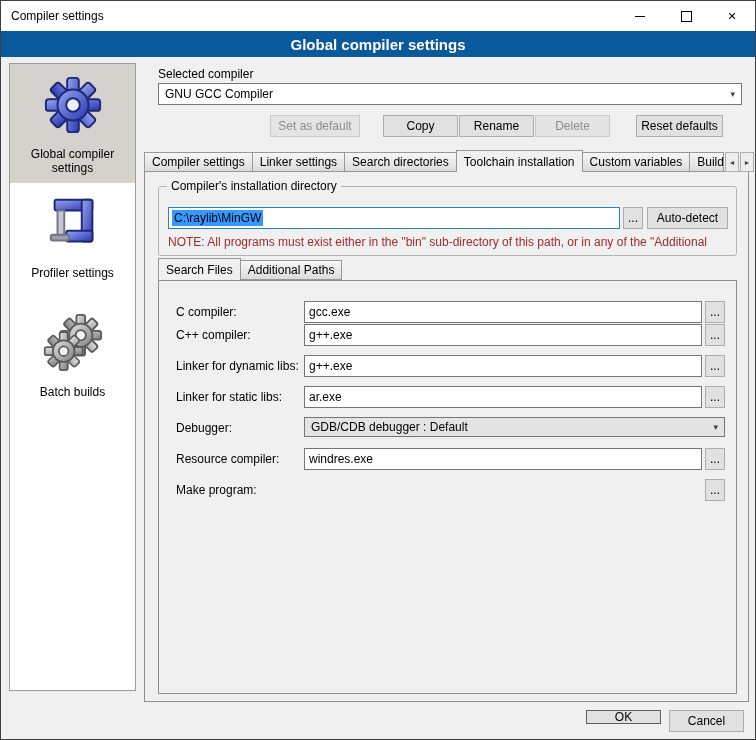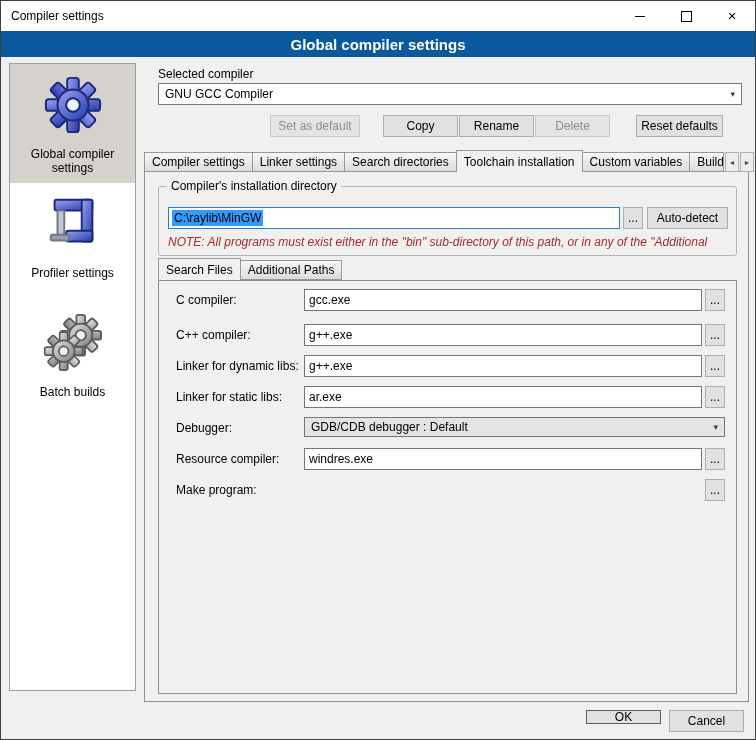--- a/index.html
+++ b/index.html
@@ -54,21 +54,21 @@
   
   .panel{position:absolute;left:143px;top:170px;width:605px;height:531px;border:1px solid #8f8f8f;background:#f0f0f0;box-sizing:border-box;}
 
   
   .groupbox{position:absolute;left:13px;top:14px;width:579px;height:70px;border:1px solid #b4b4b4;border-radius:3px;box-sizing:border-box;}
   .group-label{position:absolute;left:8px;top:-8px;background:#f0f0f0;padding:0 4px;}
   .install-input{position:absolute;left:9px;top:20px;width:452px;height:22px;background:#fff;border:1px solid #2a7ecb;display:flex;align-items:center;padding:0 3px;box-sizing:border-box;cursor:text;}
   .sel{background:#3399ff;color:#000000;padding:1px 2px;}
   .gb-browse{position:absolute;left:464px;top:20px;width:20px;height:22px;}
   .gb-autodetect{position:absolute;left:488px;top:20px;width:81px;height:22px;}
-  .note{position:absolute;left:9px;top:48px;right:3px;color:#a02c2c;white-space:nowrap;overflow:hidden;font-style:italic;}
+  .note{position:absolute;left:9px;top:48px;right:3px;color:#a02c2c;white-space:nowrap;overflow:hidden;}
 
   
   .subtabs{position:absolute;left:13px;top:87px;height:21px;display:flex;align-items:flex-end;z-index:2;}
   .inner-panel{position:absolute;left:13px;top:108px;width:579px;height:414px;border:1px solid #8f8f8f;background:#f0f0f0;box-sizing:border-box;}
   .pf-row{position:absolute;left:0;width:100%;height:22px;}
   .pf-label{position:absolute;left:17px;top:0;line-height:22px;}
   .pf-input{position:absolute;left:145px;top:0;width:398px;height:22px;border:1px solid #767676;padding:0 4px;box-sizing:border-box;font:inherit;background:#fff;}
   .pf-browse{position:absolute;left:546px;top:0;width:20px;height:22px;}
   .pf-combo{position:absolute;left:145px;top:0;width:421px;height:20px;background:#e4e4e4;border:1px solid #767676;display:flex;align-items:center;padding:8px 6px;box-sizing:border-box;cursor:pointer;}
 
@@ -217,21 +217,21 @@
       <div class="note">NOTE: All programs must exist either in the "bin" sub-directory of this path, or in any of the "Additional</div>
     </div>
 
     <div class="subtabs">
       <div class="tab active">Search Files</div>
       <div class="tab">Additional Paths</div>
     </div>
 
     <div class="inner-panel">
 
-      <div class="pf-row" style="top:8px;">
+      <div class="pf-row" style="top:20px;">
         <span class="pf-label">C compiler:</span>
         <input class="pf-input" type="text" value="gcc.exe" style="">
         <div class="btn pf-browse">...</div>
       </div>
 
       <div class="pf-row" style="top:43px;">
         <span class="pf-label">C++ compiler:</span>
         <input class="pf-input" type="text" value="g++.exe" style="">
         <div class="btn pf-browse">...</div>
       </div>

